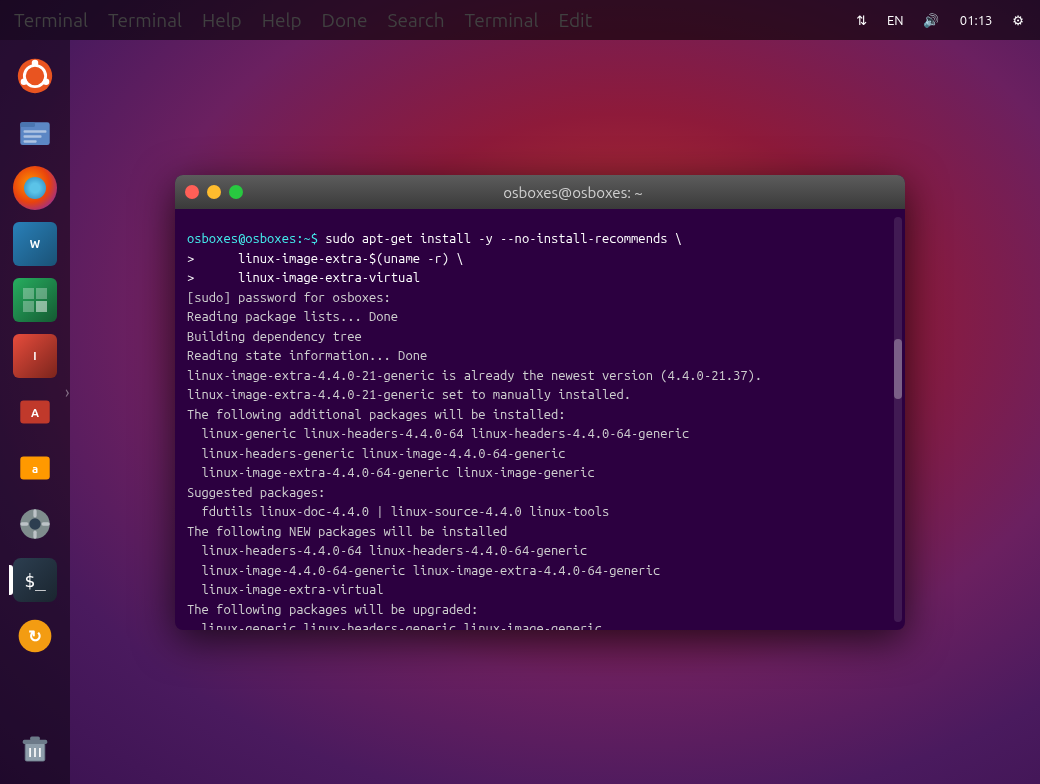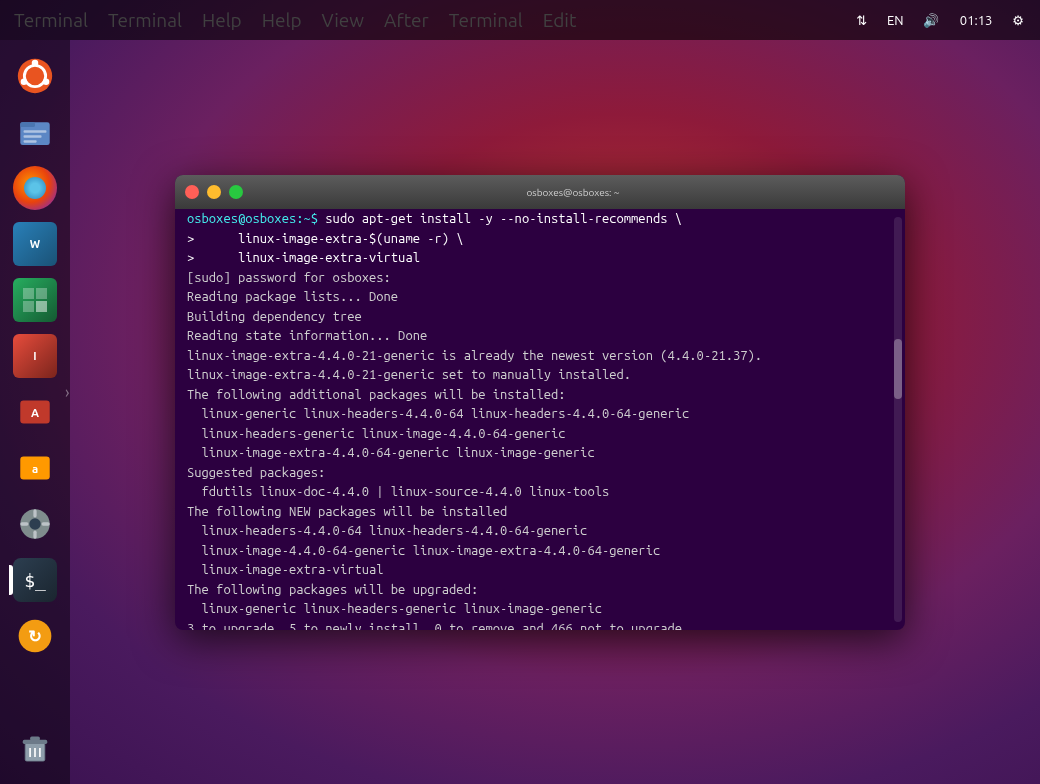--- a/index.html
+++ b/index.html
@@ -158,28 +158,28 @@
       cursor: pointer;
       flex-shrink: 0;
     }
 
     .terminal-btn-close { background: #ff5f57; }
     .terminal-btn-min { background: #febc2e; }
     .terminal-btn-max { background: #28c840; }
 
     .terminal-title {
       color: #d0d0d0;
-      font-size: 10px;
+      font-size: 15px;
       flex: 1;
       text-align: center;
     }
 
     .terminal-body {
       flex: 1;
-      padding: 0 12px;
+      padding: 20px 12px;
       overflow: hidden;
       position: relative;
     }
 
     .terminal-scrollbar {
       position: absolute;
       right: 3px;
       top: 8px;
       bottom: 8px;
       width: 8px;
@@ -270,22 +270,22 @@
   </style>
 </head>
 <body>
 
 <div class="top-bar">
   <div class="top-bar-menus">
     <span class="top-bar-menu-item">Terminal</span>
     <span class="top-bar-menu-item">Terminal</span>
     <span class="top-bar-menu-item">Help</span>
     <span class="top-bar-menu-item">Help</span>
-    <span class="top-bar-menu-item">View</span>
-    <span class="top-bar-menu-item">After</span>
+    <span class="top-bar-menu-item">Done</span>
+    <span class="top-bar-menu-item">Search</span>
     <span class="top-bar-menu-item">Terminal</span>
     <span class="top-bar-menu-item">Edit</span>
   </div>
   <div class="top-bar-right">
     <span class="top-bar-right-item">⇅</span>
     <span class="top-bar-right-item">EN</span>
     <span class="top-bar-right-item">🔊</span>
     <span class="top-bar-right-item">01:13</span>
     <span class="top-bar-right-item">⚙</span>
   </div>

